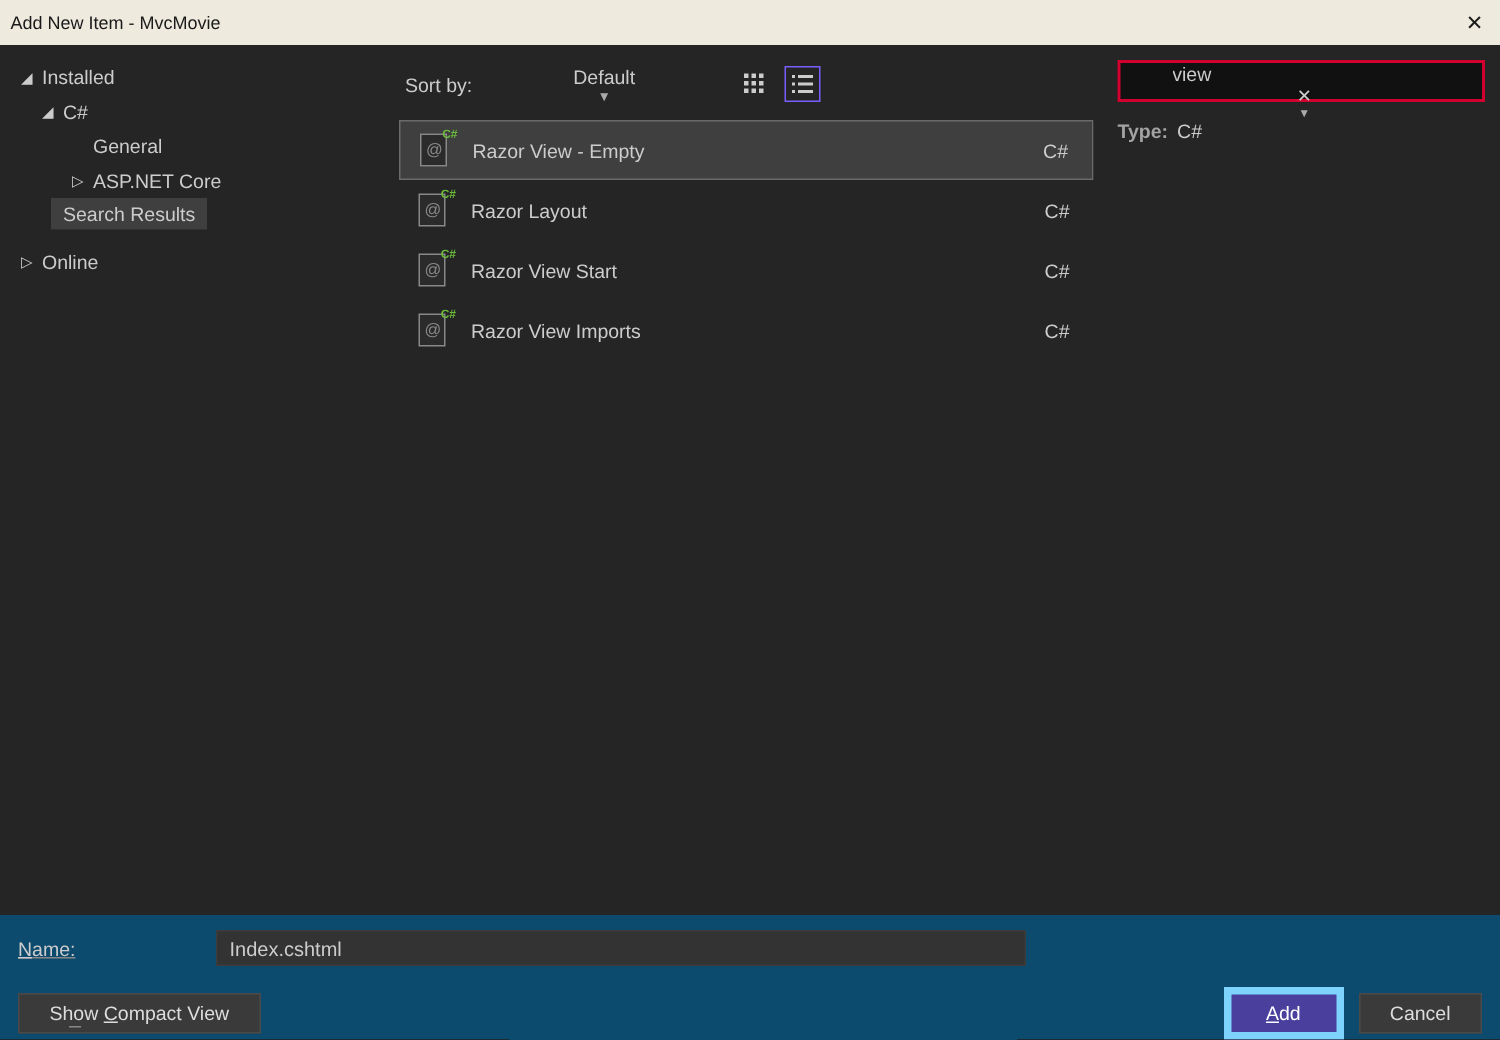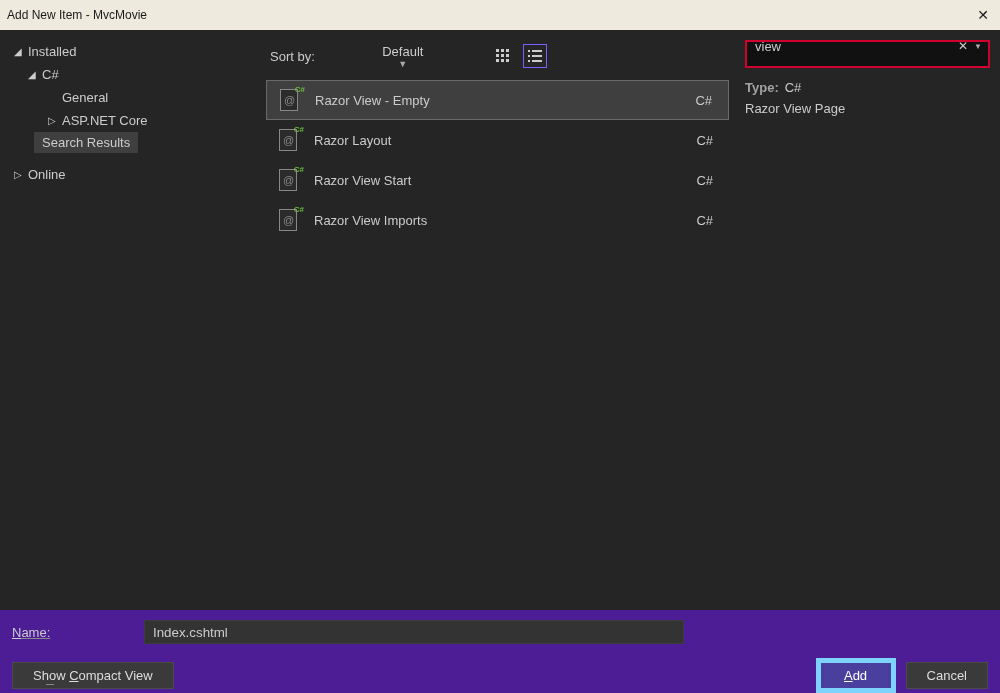--- a/index.html
+++ b/index.html
@@ -142,20 +142,21 @@
       position: relative;
     }
     .searchbox {
       display: flex;
       align-items: center;
       height: 28px;
       background: #111;
       border: 2px solid #d2002e;
       padding: 0 4px 16px 8px;
       margin-bottom: 12px;
+      flex-direction: column;
     }
     .searchbox input {
       flex: 1;
       background: transparent;
       border: none;
       outline: none;
       color: #ccc;
       font-size: 13px;
     }
     .searchbox .x {
@@ -167,21 +168,21 @@
     .searchbox .dd {
       cursor: pointer;
       font-size: 8px;
       color: #aaa;
       padding: 0 2px;
     }
     .detail-row { display: flex; gap: 6px; margin-bottom: 6px; }
     .detail-label { font-weight: bold; color: #a3a3a3; }
     .footer {
       height: 83px;
-      background: #4c1d95;
+      background: #0c4a6e;
       padding: 10px 12px;
     }
     .name-row {
       display: flex;
       align-items: center;
       gap: 12px;
       margin-bottom: 14px;
     }
     .name-label {
       width: 120px;
@@ -342,21 +343,20 @@
   <div class="rightpanel">
     <div class="searchbox">
       <input type="text" value="view" style="">
       <span class="x">✕</span>
       <span class="dd">▼</span>
     </div>
     <div class="detail-row">
       <span class="detail-label">Type:</span>
       <span>C#</span>
     </div>
-    <div>Razor View Page</div>
   </div>
 
 </div>
 
 <div class="footer">
   <div class="name-row">
     <span class="name-label"><span style="text-decoration:underline">N</span>ame:</span>
     <input class="name-input" type="text" value="Index.cshtml" style="">
   </div>
   <div class="button-row">

